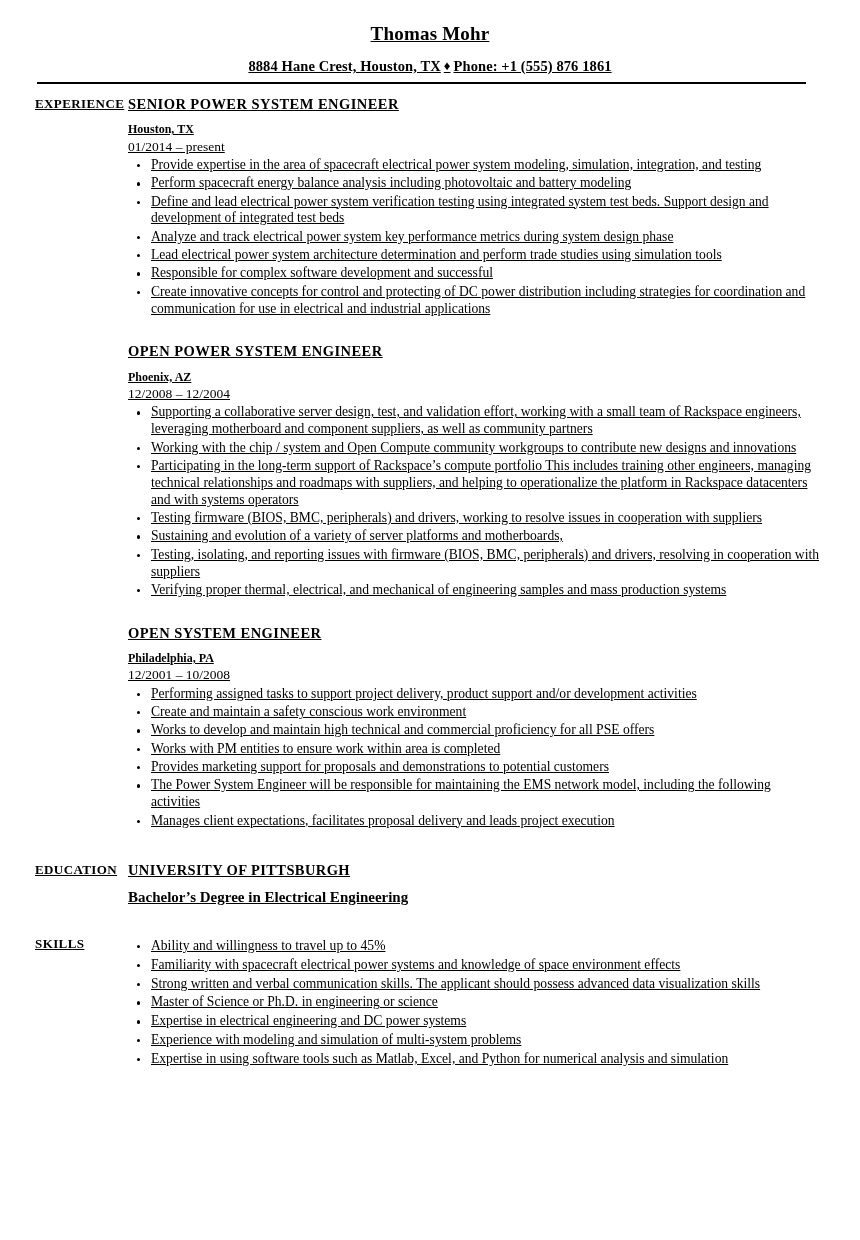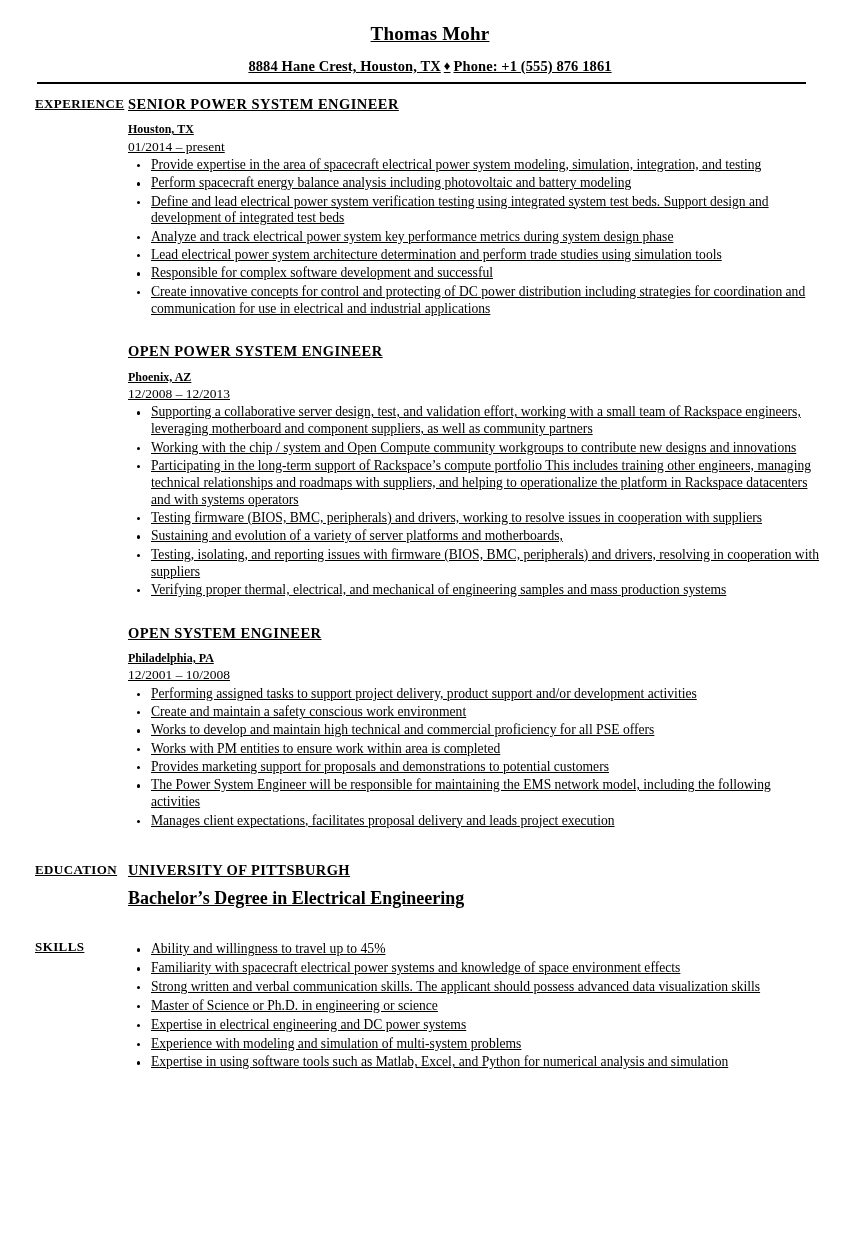--- a/index.html
+++ b/index.html
@@ -124,21 +124,21 @@
 
   
   .edu-school {
     font-size: 14.5px;
     font-weight: bold;
     letter-spacing: 0.4px;
     line-height: 1.2;
   }
   .edu-degree {
     margin-top: 8px;
-    font-size: 18px;
+    font-size: 15px;
     font-weight: bold;
     line-height: 1.2;
   }
 
   #skills-section .section-body ul.bullets > li { margin-top: 2px; }
 </style>
 </head>
 <body>
 
 <div class="page">
@@ -166,21 +166,21 @@
           <li>Analyze and track electrical power system key performance metrics during system design phase</li>
           <li>Lead electrical power system architecture determination and perform trade studies using simulation tools</li>
           <li>Responsible for complex software development and successful</li>
           <li>Create innovative concepts for control and protecting of DC power distribution including strategies for coordination and communication for use in electrical and industrial applications</li>
         </ul>
       </div>
 
       <div class="job">
         <div class="job-title">OPEN POWER SYSTEM ENGINEER</div>
         <div class="job-location">Phoenix, AZ</div>
-        <div class="job-dates">12/2008 – 12/2013</div>
+        <div class="job-dates">12/2008 – 12/2004</div>
         <ul class="bullets">
           <li>Supporting a collaborative server design, test, and validation effort, working with a small team of Rackspace engineers, leveraging motherboard and component suppliers, as well as community partners</li>
           <li>Working with the chip / system and Open Compute community workgroups to contribute new designs and innovations</li>
           <li>Participating in the long-term support of Rackspace’s compute portfolio This includes training other engineers, managing technical relationships and roadmaps with suppliers, and helping to operationalize the platform in Rackspace datacenters and with systems operators</li>
           <li>Testing firmware (BIOS, BMC, peripherals) and drivers, working to resolve issues in cooperation with suppliers</li>
           <li>Sustaining and evolution of a variety of server platforms and motherboards,</li>
           <li>Testing, isolating, and reporting issues with firmware (BIOS, BMC, peripherals) and drivers, resolving in cooperation with suppliers</li>
           <li>Verifying proper thermal, electrical, and mechanical of engineering samples and mass production systems</li>
         </ul>
       </div>

